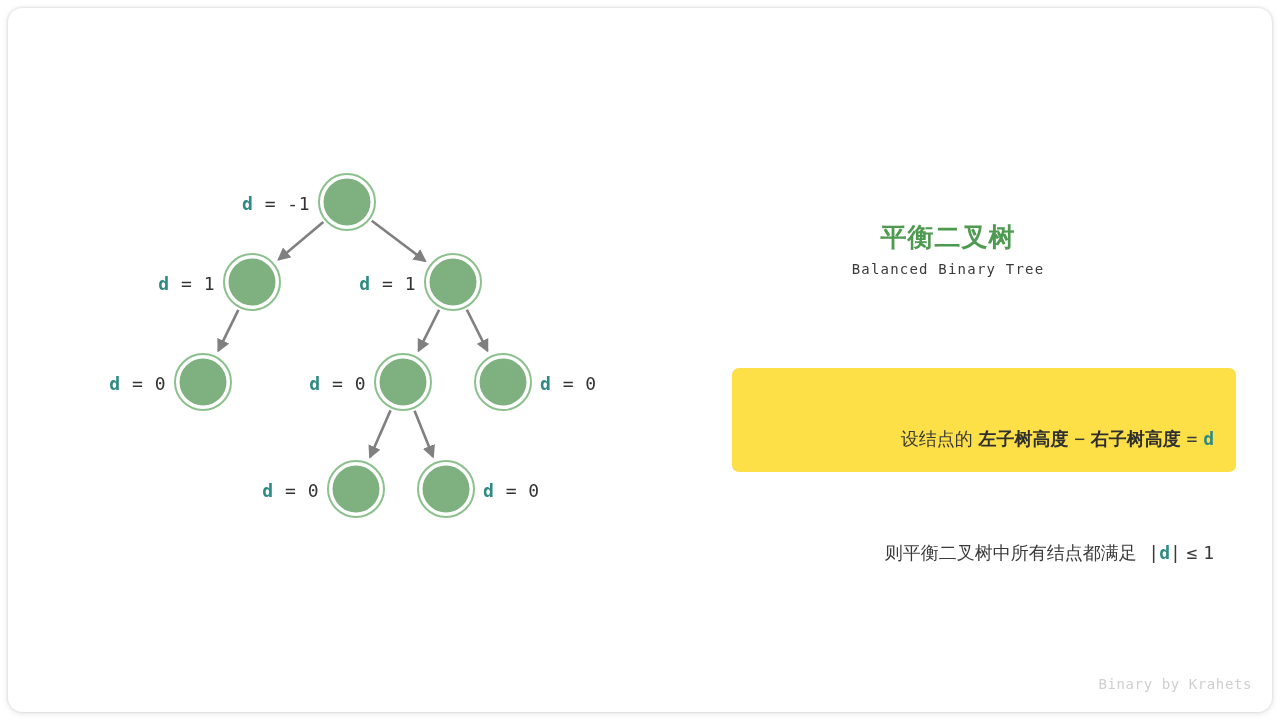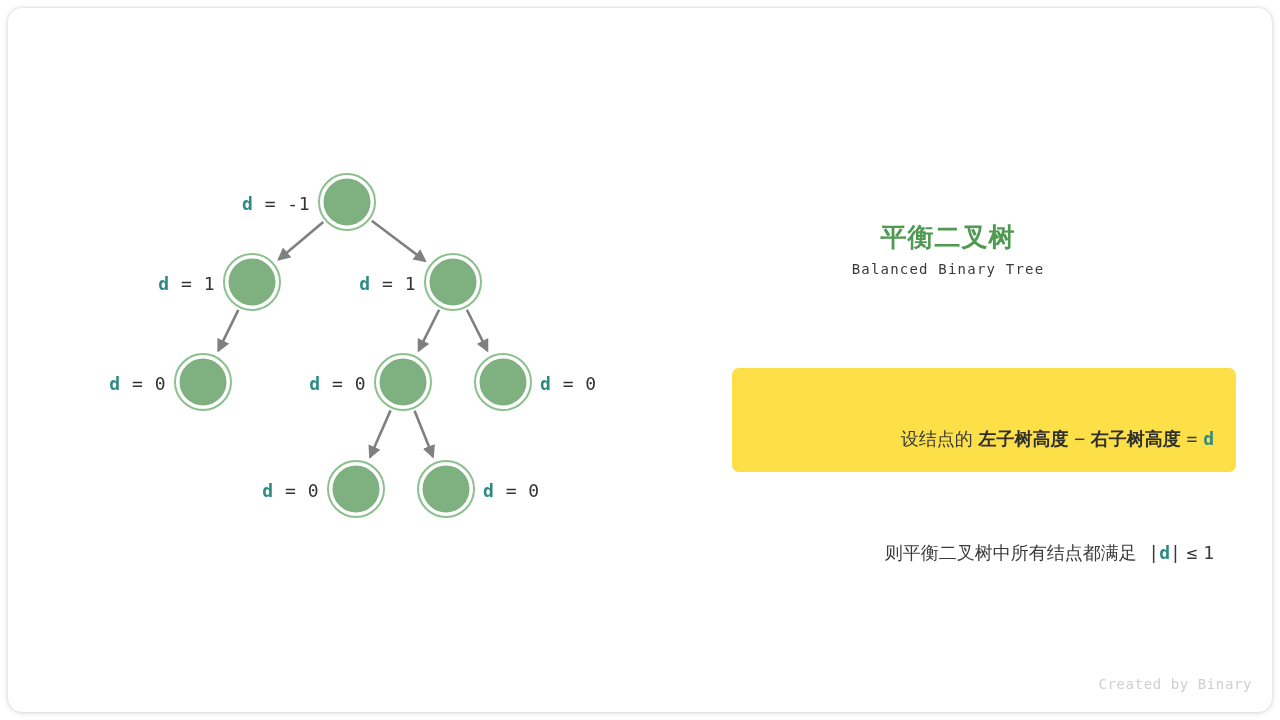--- a/index.html
+++ b/index.html
@@ -205,15 +205,15 @@
 
   <div id="formula-box">
     <div class="formula-line" id="formula-line-1">
       <span>设结点的</span><span> </span><span class="bold">左子树高度</span><span> </span><span class="mono">−</span><span> </span><span class="bold">右子树高度</span><span> </span><span class="mono">=</span><span> </span><span class="teal mono">d</span>
     </div>
     <div class="formula-line" id="formula-line-2">
       <span>则平衡二叉树中所有结点都满足</span><span>  </span><span class="mono">|</span><span class="teal mono">d</span><span class="mono">|</span><span> </span><span class="mono">≤</span><span> </span><span class="mono">1</span>
     </div>
   </div>
 
-  <div id="credit">Created by Binary</div>
+  <div id="credit">Binary by Krahets</div>
 
 </div>
 
 </body></html>

